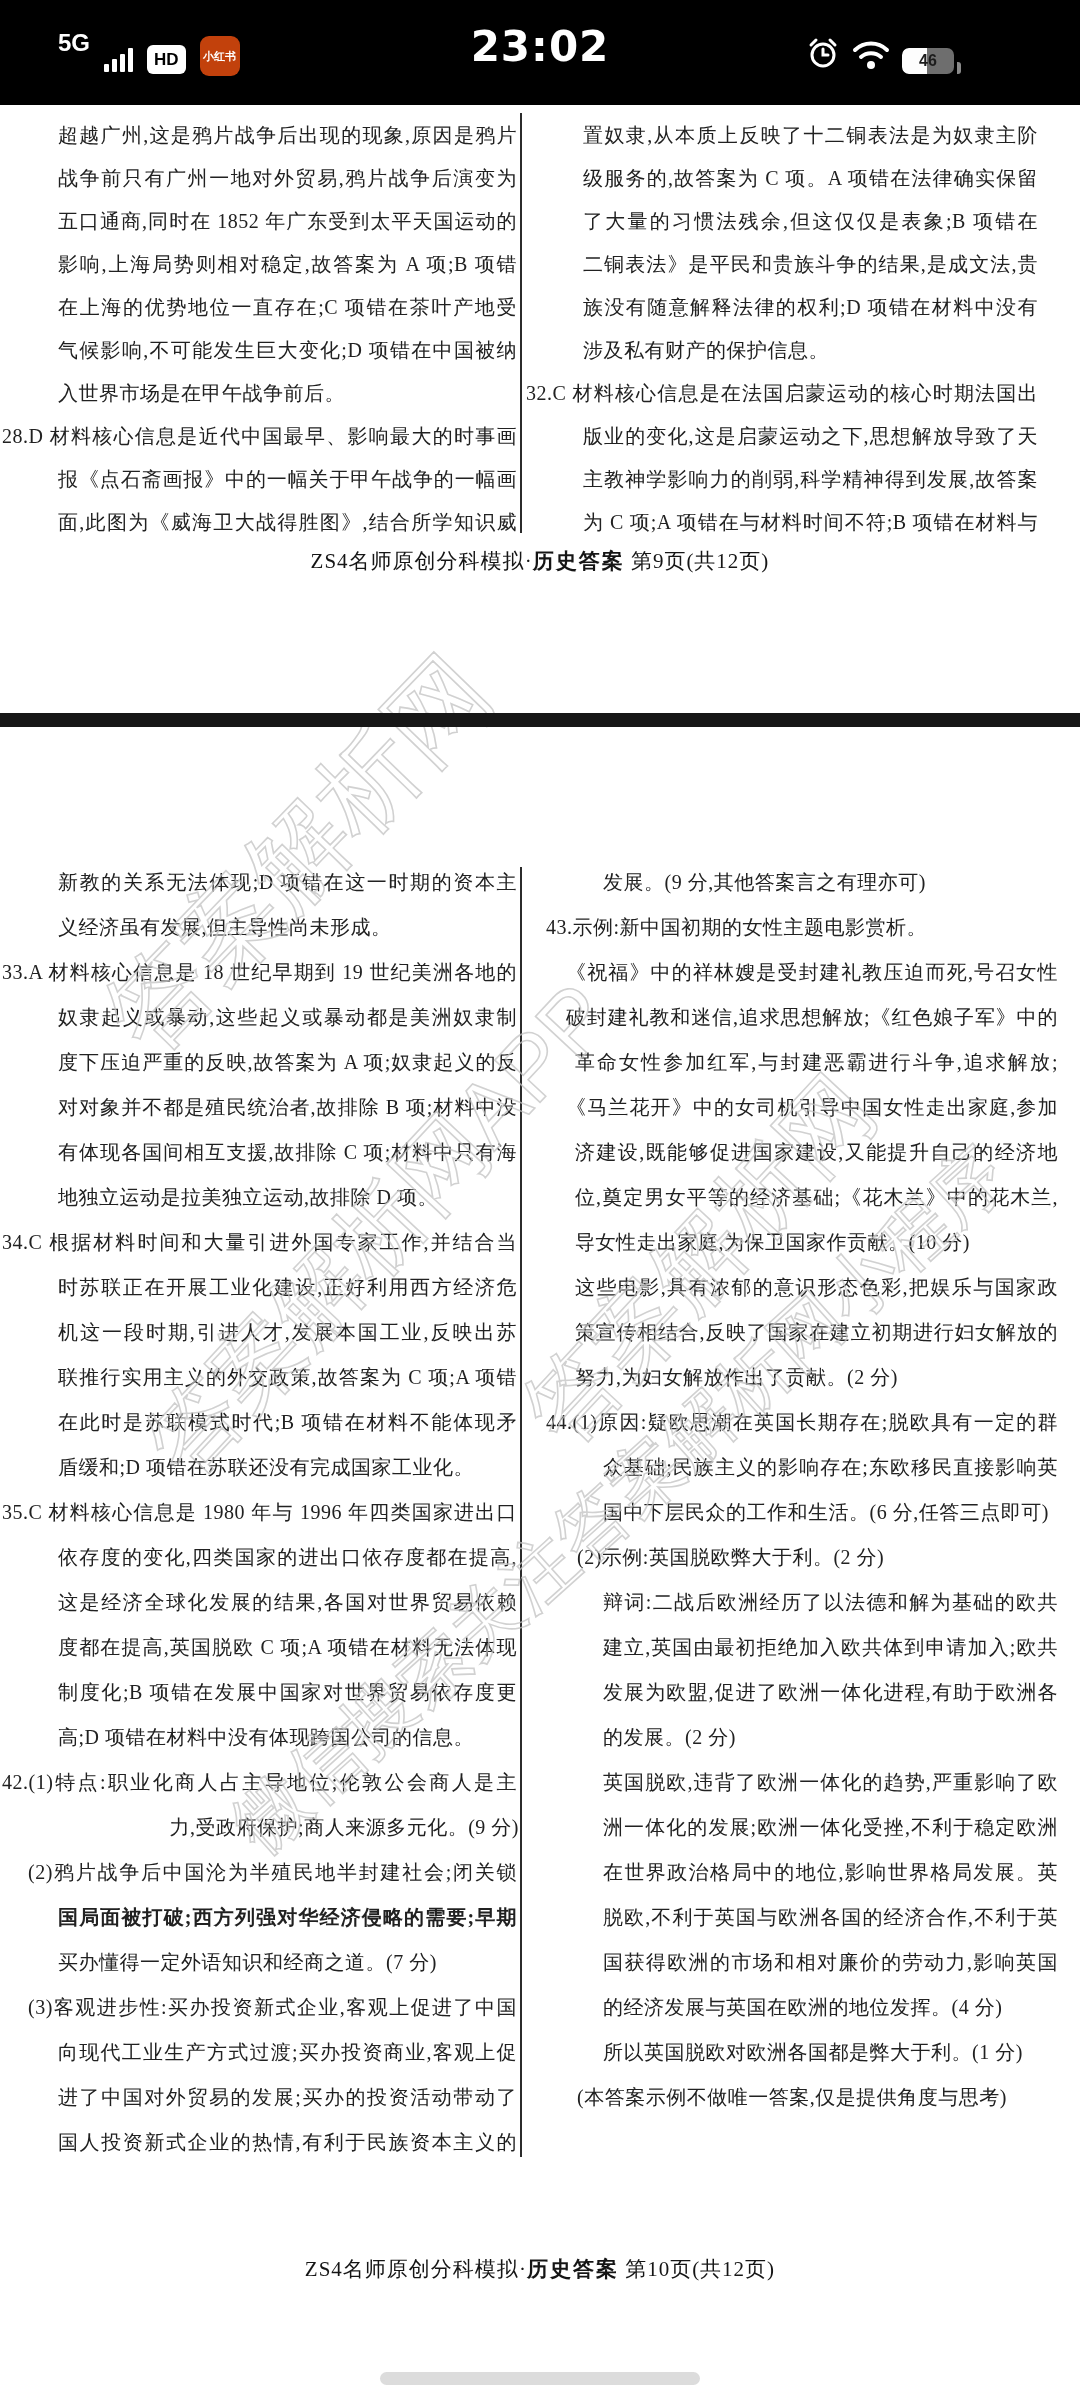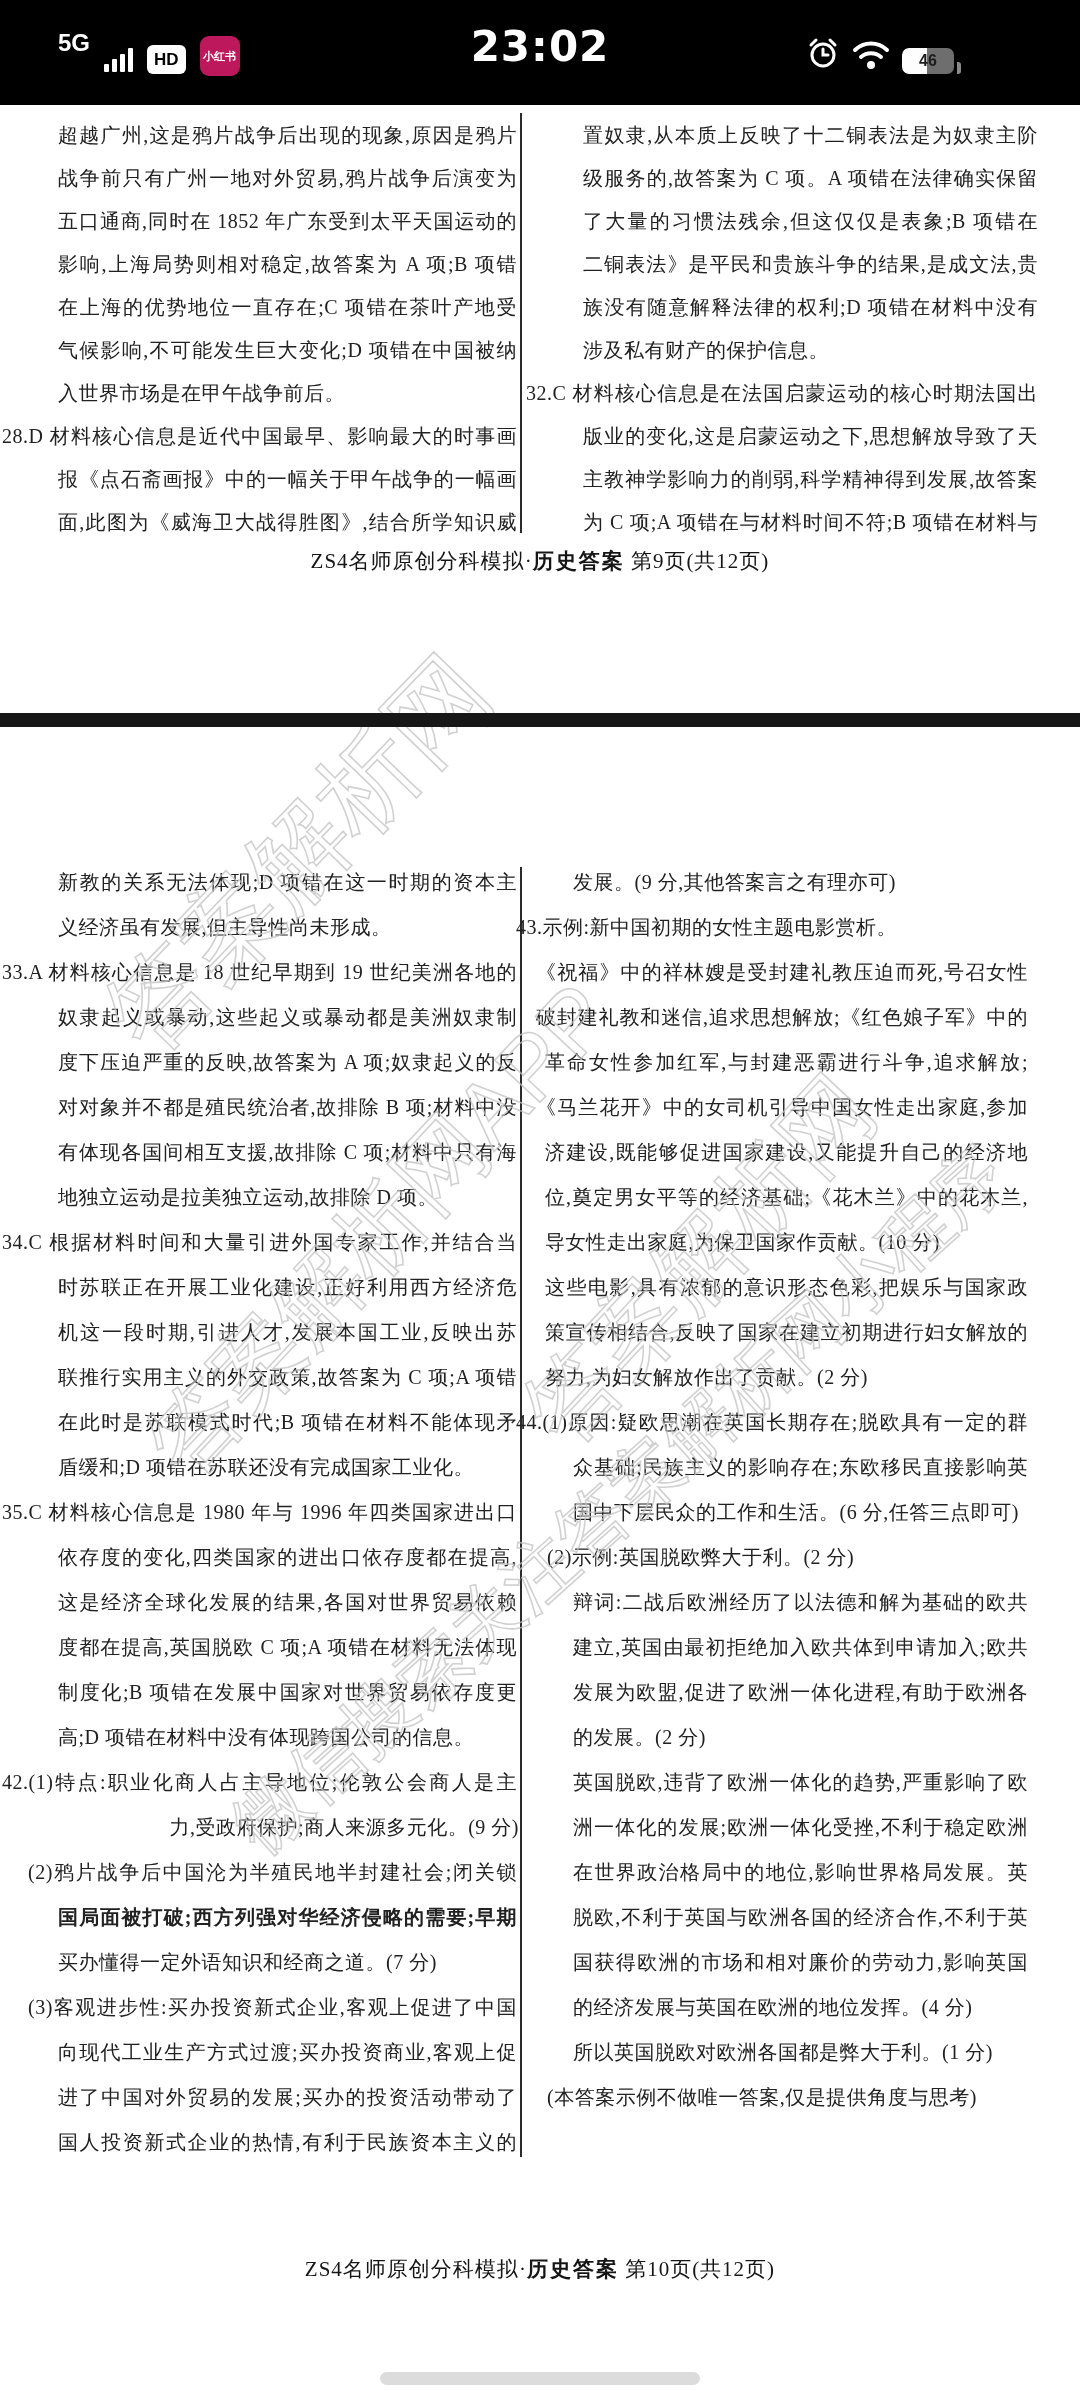--- a/index.html
+++ b/index.html
@@ -9,21 +9,21 @@
     font-family:"Liberation Serif","DejaVu Serif",serif;
   }
   
   .statusbar{position:absolute;left:0;top:0;width:1080px;height:105px;background:#000;z-index:10;}
   .sb-left{position:absolute;left:58px;top:28px;display:flex;align-items:flex-end;gap:14px;height:48px;}
   .carrier{color:#fff;font-family:"Liberation Sans",sans-serif;font-weight:bold;font-size:24px;line-height:30px;align-self:flex-start;}
   .sigbars{display:flex;align-items:flex-end;gap:3px;height:26px;margin-bottom:4px;}
   .sigbars i{display:block;width:5px;background:#fff;border-radius:1px;}
   .hdbadge{background:#fff;color:#000;font-family:"Liberation Sans",sans-serif;font-weight:bold;
     font-size:17px;border-radius:6px;padding:6px 7px;line-height:1;margin-bottom:2px;}
-  .appicon{width:40px;height:40px;border-radius:9px;background:#be185d;color:#fff;display:flex;
+  .appicon{width:40px;height:40px;border-radius:9px;background:#c2410c;color:#fff;display:flex;
     align-items:center;justify-content:center;font-size:11px;font-family:"Liberation Sans",sans-serif;
     font-weight:bold;letter-spacing:0;margin-bottom:0px;text-align:center;line-height:1.1;}
   .sb-time{position:absolute;left:50%;transform:translateX(-50%);top:22px;color:#fff;
     font-family:"DejaVu Sans","Liberation Sans",sans-serif;font-size:42px;font-weight:600;letter-spacing:1px;}
   .sb-right{position:absolute;left:806px;top:30px;display:flex;align-items:flex-end;gap:12px;height:44px;}
   .battery{position:relative;width:52px;height:26px;border-radius:7px;background:#6e6e6e;overflow:hidden;}
   .battery .fill{position:absolute;left:0;top:0;bottom:0;width:48%;background:#fdfdfd;border-radius:7px 0 0 7px;}
   .battery .pct{position:absolute;inset:0;display:flex;align-items:center;justify-content:center;
     font-family:"Liberation Sans",sans-serif;font-size:16px;font-weight:bold;color:#1c1c1c;}
   .batnub{width:4px;height:12px;background:#8a8a8a;border-radius:0 3px 3px 0;margin-left:-9px;}
@@ -150,21 +150,21 @@
         <div class="tline just">42.(1)特点:职业化商人占主导地位;伦敦公会商人是主</div>
         <div class="tline" style="padding-left: 56px; text-align: right;">力,受政府保护;商人来源多元化。(9 分)</div>
         <div class="tline just" style="padding-left: 26px;">(2)鸦片战争后中国沦为半殖民地半封建社会;闭关锁</div>
         <div class="tline just" style="padding-left: 56px; font-weight: bold;">国局面被打破;西方列强对华经济侵略的需要;早期</div>
         <div class="tline" style="padding-left: 56px;">买办懂得一定外语知识和经商之道。(7 分)</div>
         <div class="tline just" style="padding-left: 26px;">(3)客观进步性:买办投资新式企业,客观上促进了中国</div>
         <div class="tline just" style="padding-left: 56px;">向现代工业生产方式过渡;买办投资商业,客观上促</div>
         <div class="tline just" style="padding-left: 56px;">进了中国对外贸易的发展;买办的投资活动带动了</div>
         <div class="tline just" style="padding-left: 56px;">国人投资新式企业的热情,有利于民族资本主义的</div>
       </div>
-    <div class="col" style="left:516px;top:133px;width:514px;">
+    <div class="col" style="left:546px;top:133px;width:514px;">
         <div class="tline" style="padding-left: 57px;">发展。(9 分,其他答案言之有理亦可)</div>
         <div class="tline" style="padding-left: 0px;">43.示例:新中国初期的女性主题电影赏析。</div>
         <div class="tline just" style="padding-left: 20px;">《祝福》中的祥林嫂是受封建礼教压迫而死,号召女性打</div>
         <div class="tline just" style="padding-left: 20px;">破封建礼教和迷信,追求思想解放;《红色娘子军》中的</div>
         <div class="tline just" style="padding-left: 29px;">革命女性参加红军,与封建恶霸进行斗争,追求解放;</div>
         <div class="tline just" style="padding-left: 20px;">《马兰花开》中的女司机引导中国女性走出家庭,参加经</div>
         <div class="tline just" style="padding-left: 29px;">济建设,既能够促进国家建设,又能提升自己的经济地</div>
         <div class="tline just" style="padding-left: 29px;">位,奠定男女平等的经济基础;《花木兰》中的花木兰,引</div>
         <div class="tline" style="padding-left: 29px;">导女性走出家庭,为保卫国家作贡献。(10 分)</div>
         <div class="tline just" style="padding-left: 29px;">这些电影,具有浓郁的意识形态色彩,把娱乐与国家政</div>

